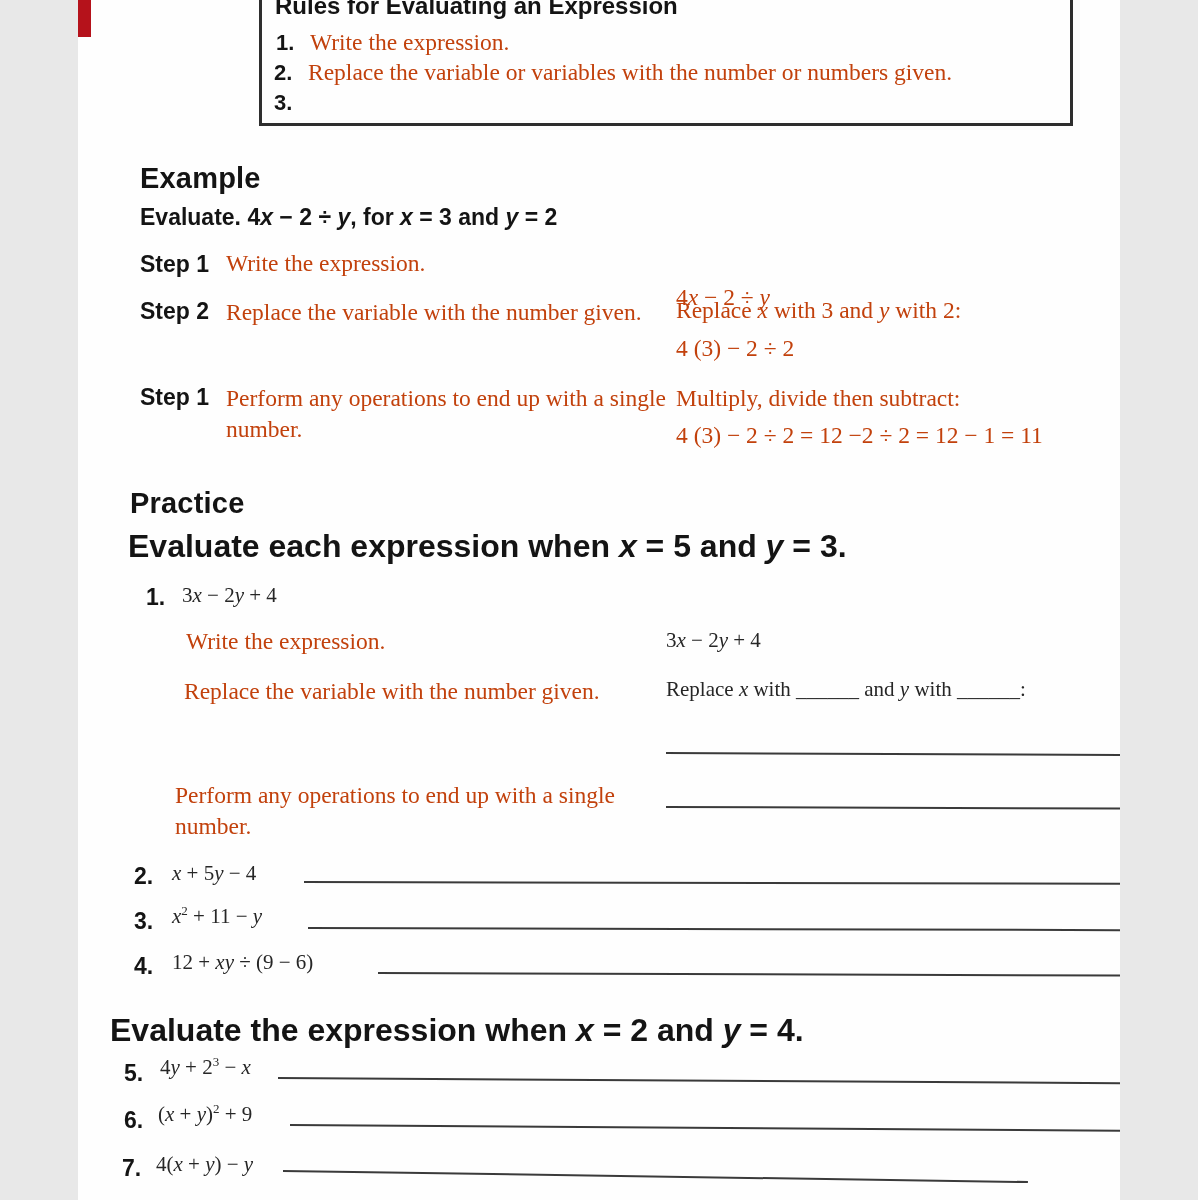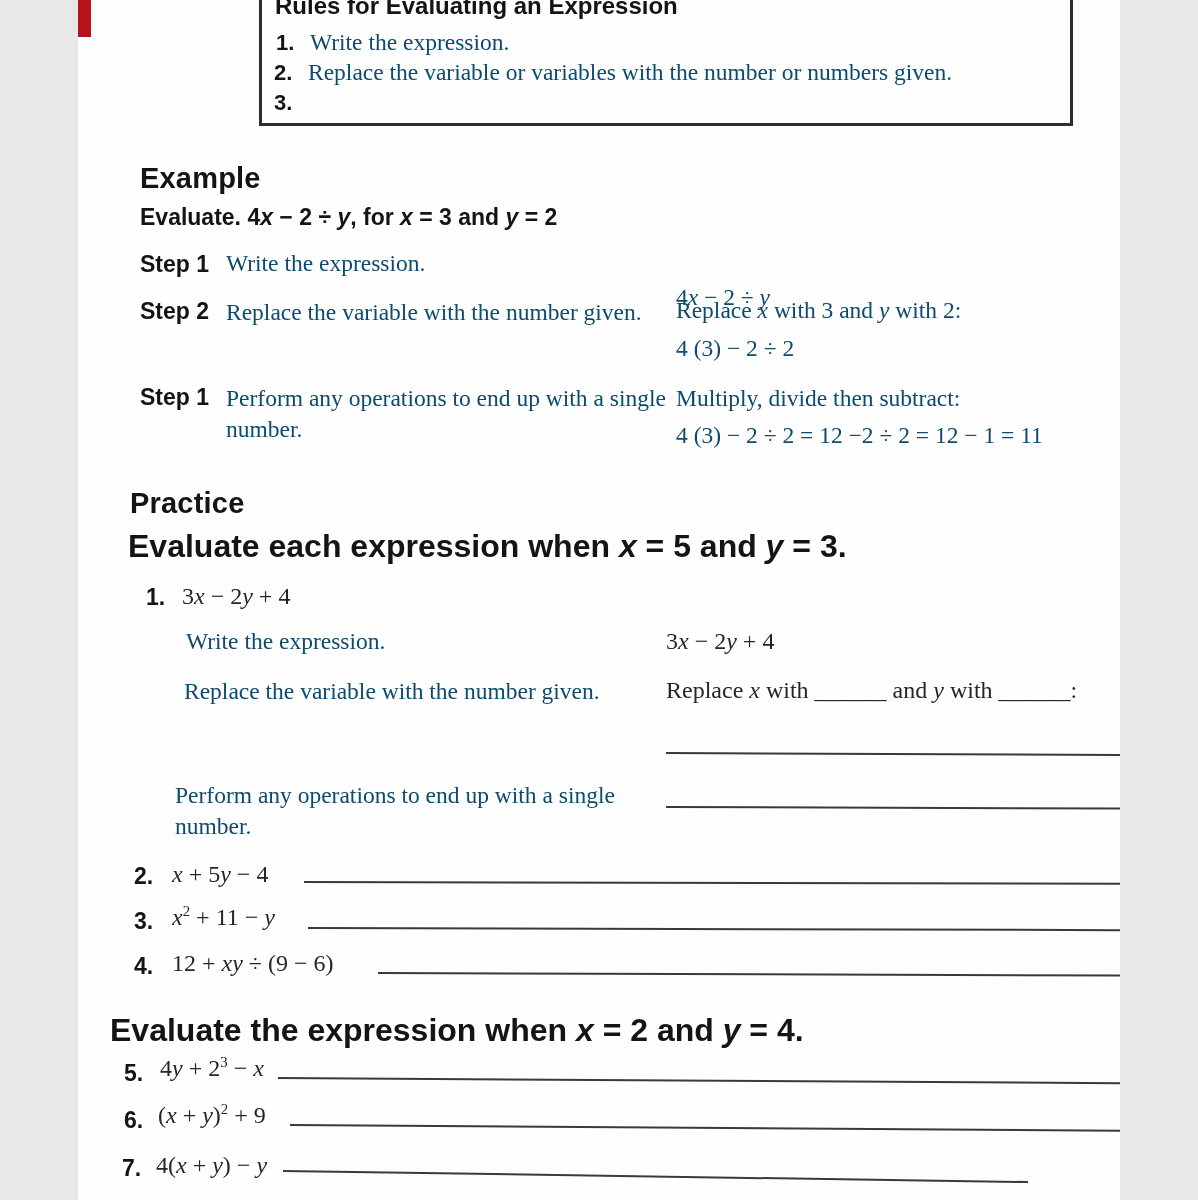--- a/index.html
+++ b/index.html
@@ -2,28 +2,28 @@
 <html><head>
 <meta charset="utf-8">
 <style>
   html,body { margin:0; padding:0; background:#e8e8e8; }
   .page {
     position:relative; width:1042px; height:1200px; margin:0 auto;
     background:#fefefe; overflow:hidden;
     font-family:"Liberation Serif", serif; color:#222;
   }
   .abs { position:absolute; white-space:nowrap; }
-  .serif { font-family:"Liberation Serif", serif; font-size:23.5px; color:#0c4a6e; }
+  .serif { font-family:"Liberation Serif", serif; font-size:23.5px; color:#c2410c; }
   .serif.wrap { white-space:normal; line-height:31px; }
   .hsans { font-family:"Liberation Sans", sans-serif; font-weight:700; color:#141414; }
   .h-big { font-size:29px; letter-spacing:0.2px; }
   .h-sub { font-size:32px; }
   .h-label { font-size:23px; }
   .num { font-family:"Liberation Sans", sans-serif; font-weight:700; font-size:22px; color:#141414; }
-  .expr { font-family:"Liberation Serif", serif; font-size:24px; color:#262626; }
+  .expr { font-family:"Liberation Serif", serif; font-size:21px; color:#262626; }
   sup { font-size:0.62em; vertical-align:super; line-height:0; }
   .corner-mark { position:absolute; left:0; top:0; width:13px; height:37px; background:#b5121b; }
   .rules-box {
     position:absolute; left:181px; top:-32px; width:808px; height:152px;
     border:3px solid #2e2e2e; background:transparent;
   }
   .ansline {
     position:absolute; height:0; border-top:2px solid #3a3a3a;
     transform-origin:left center;
   }

